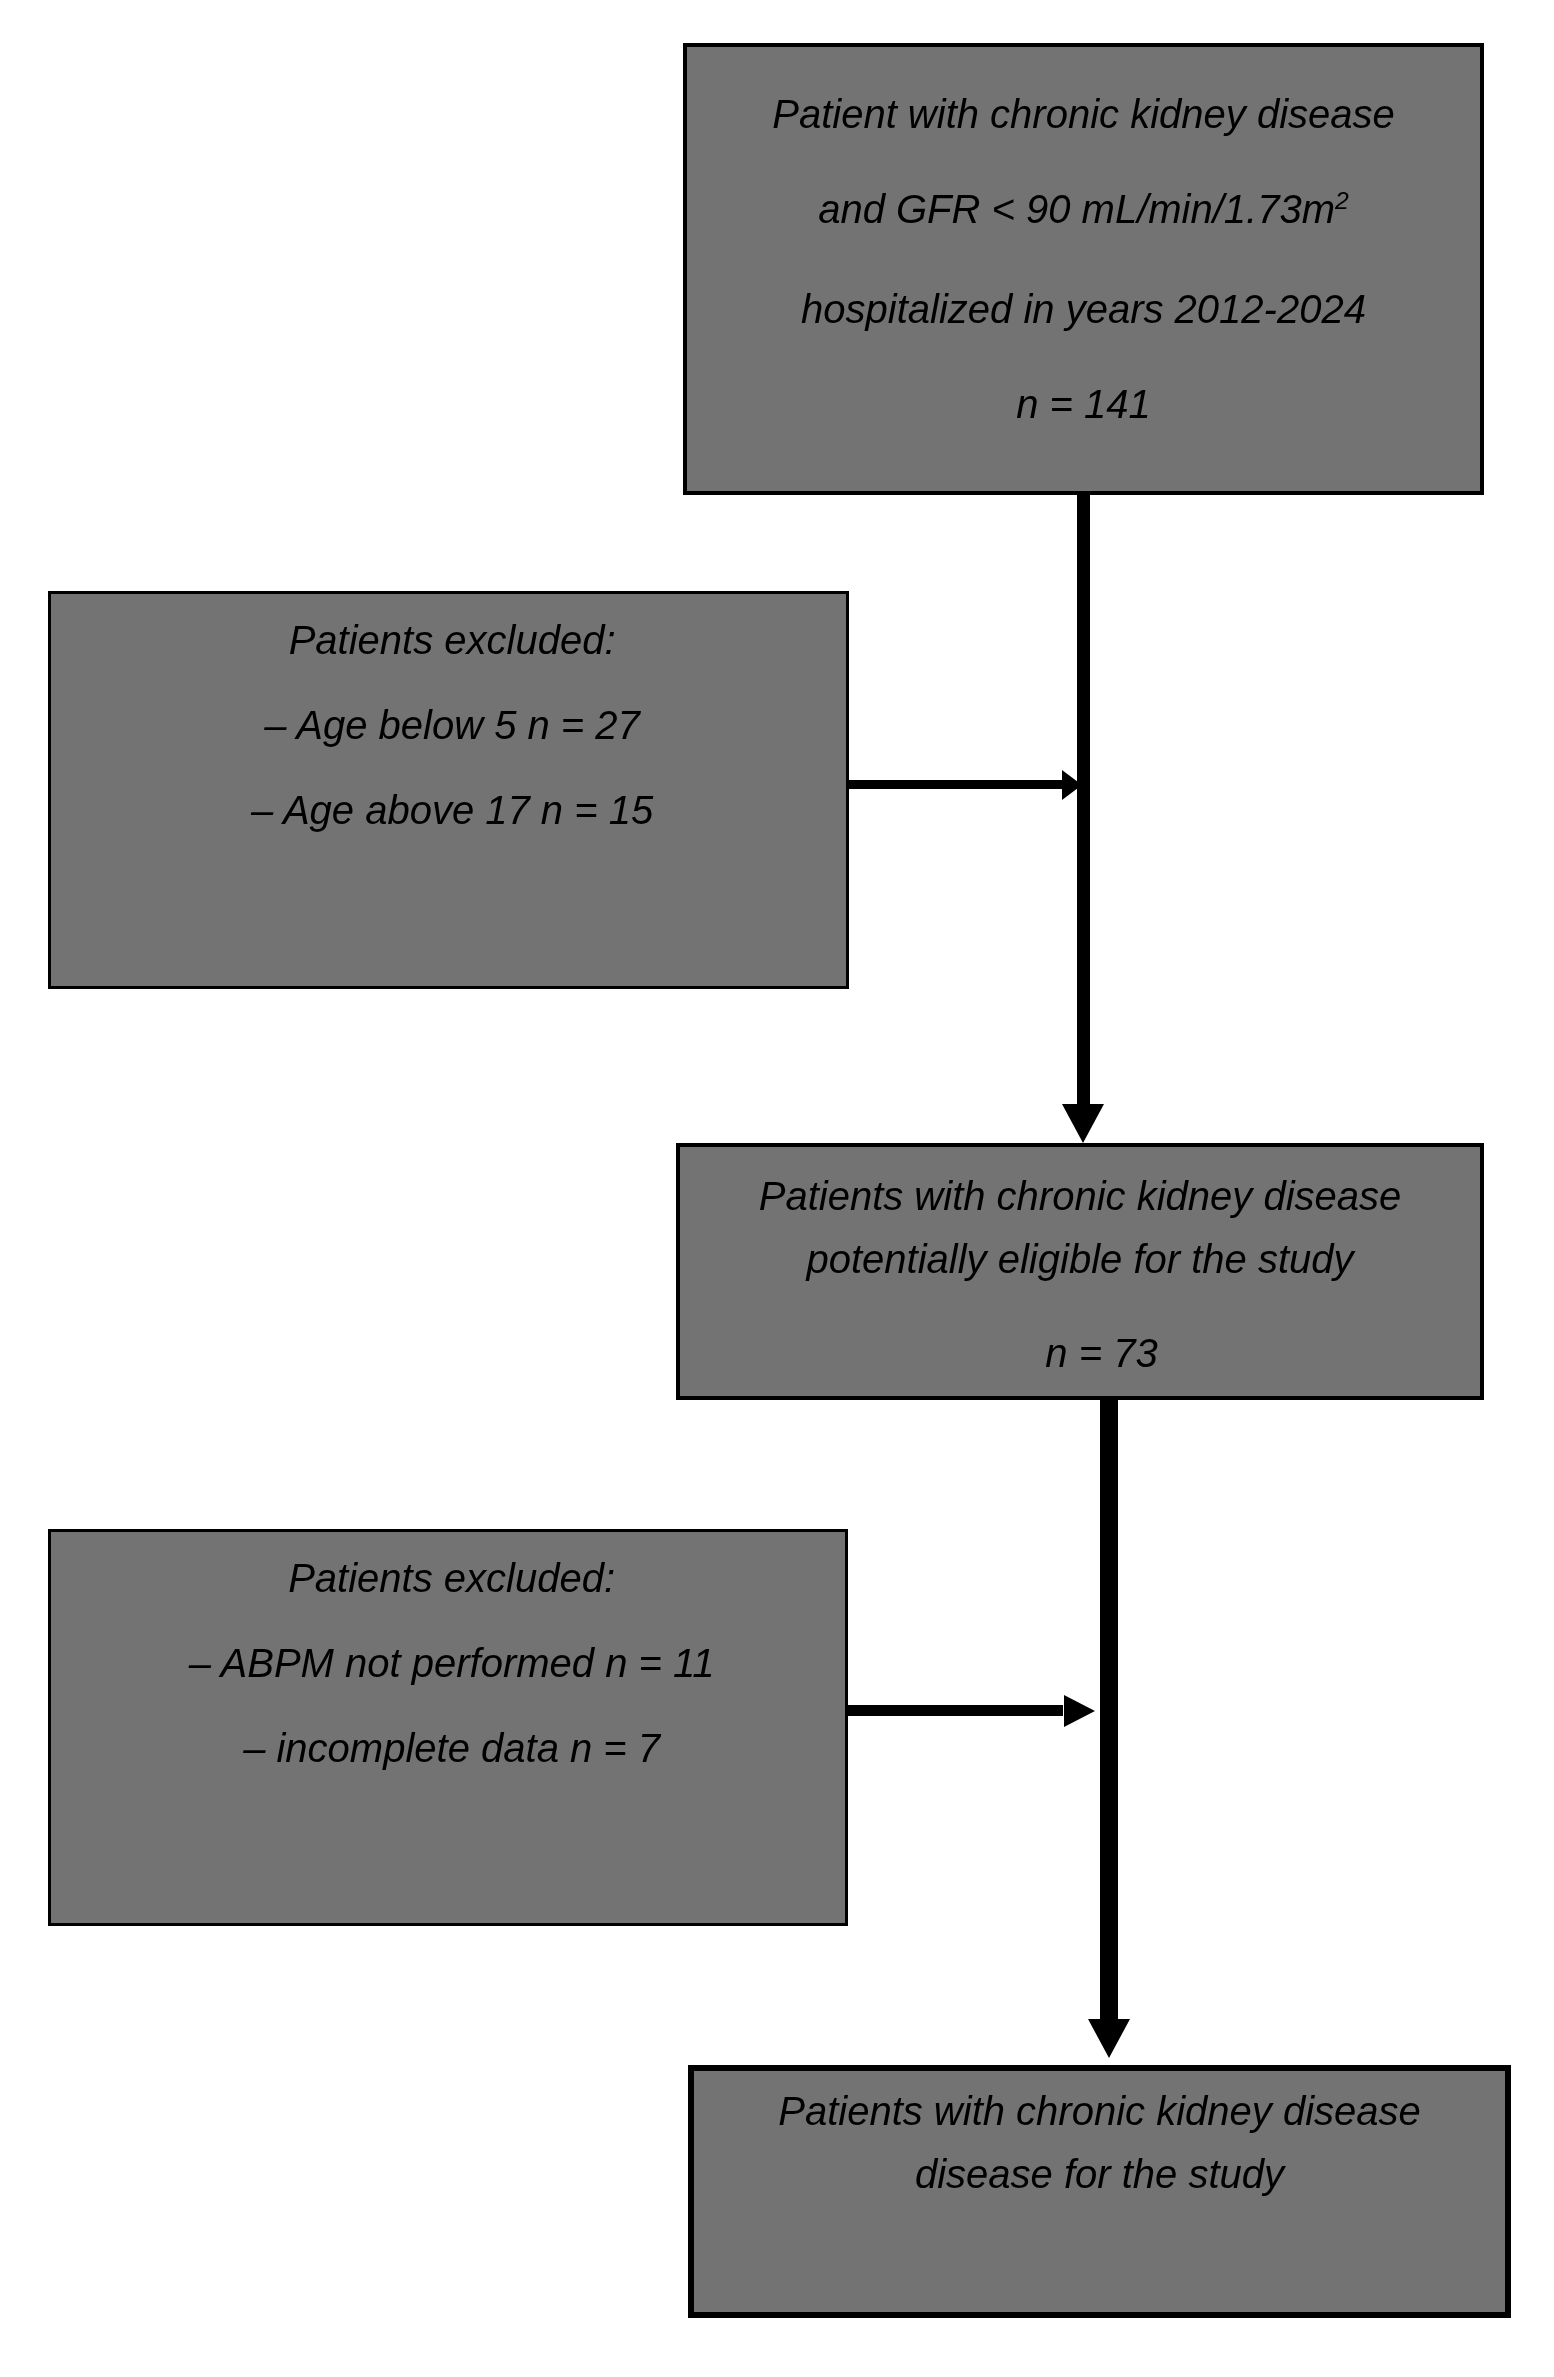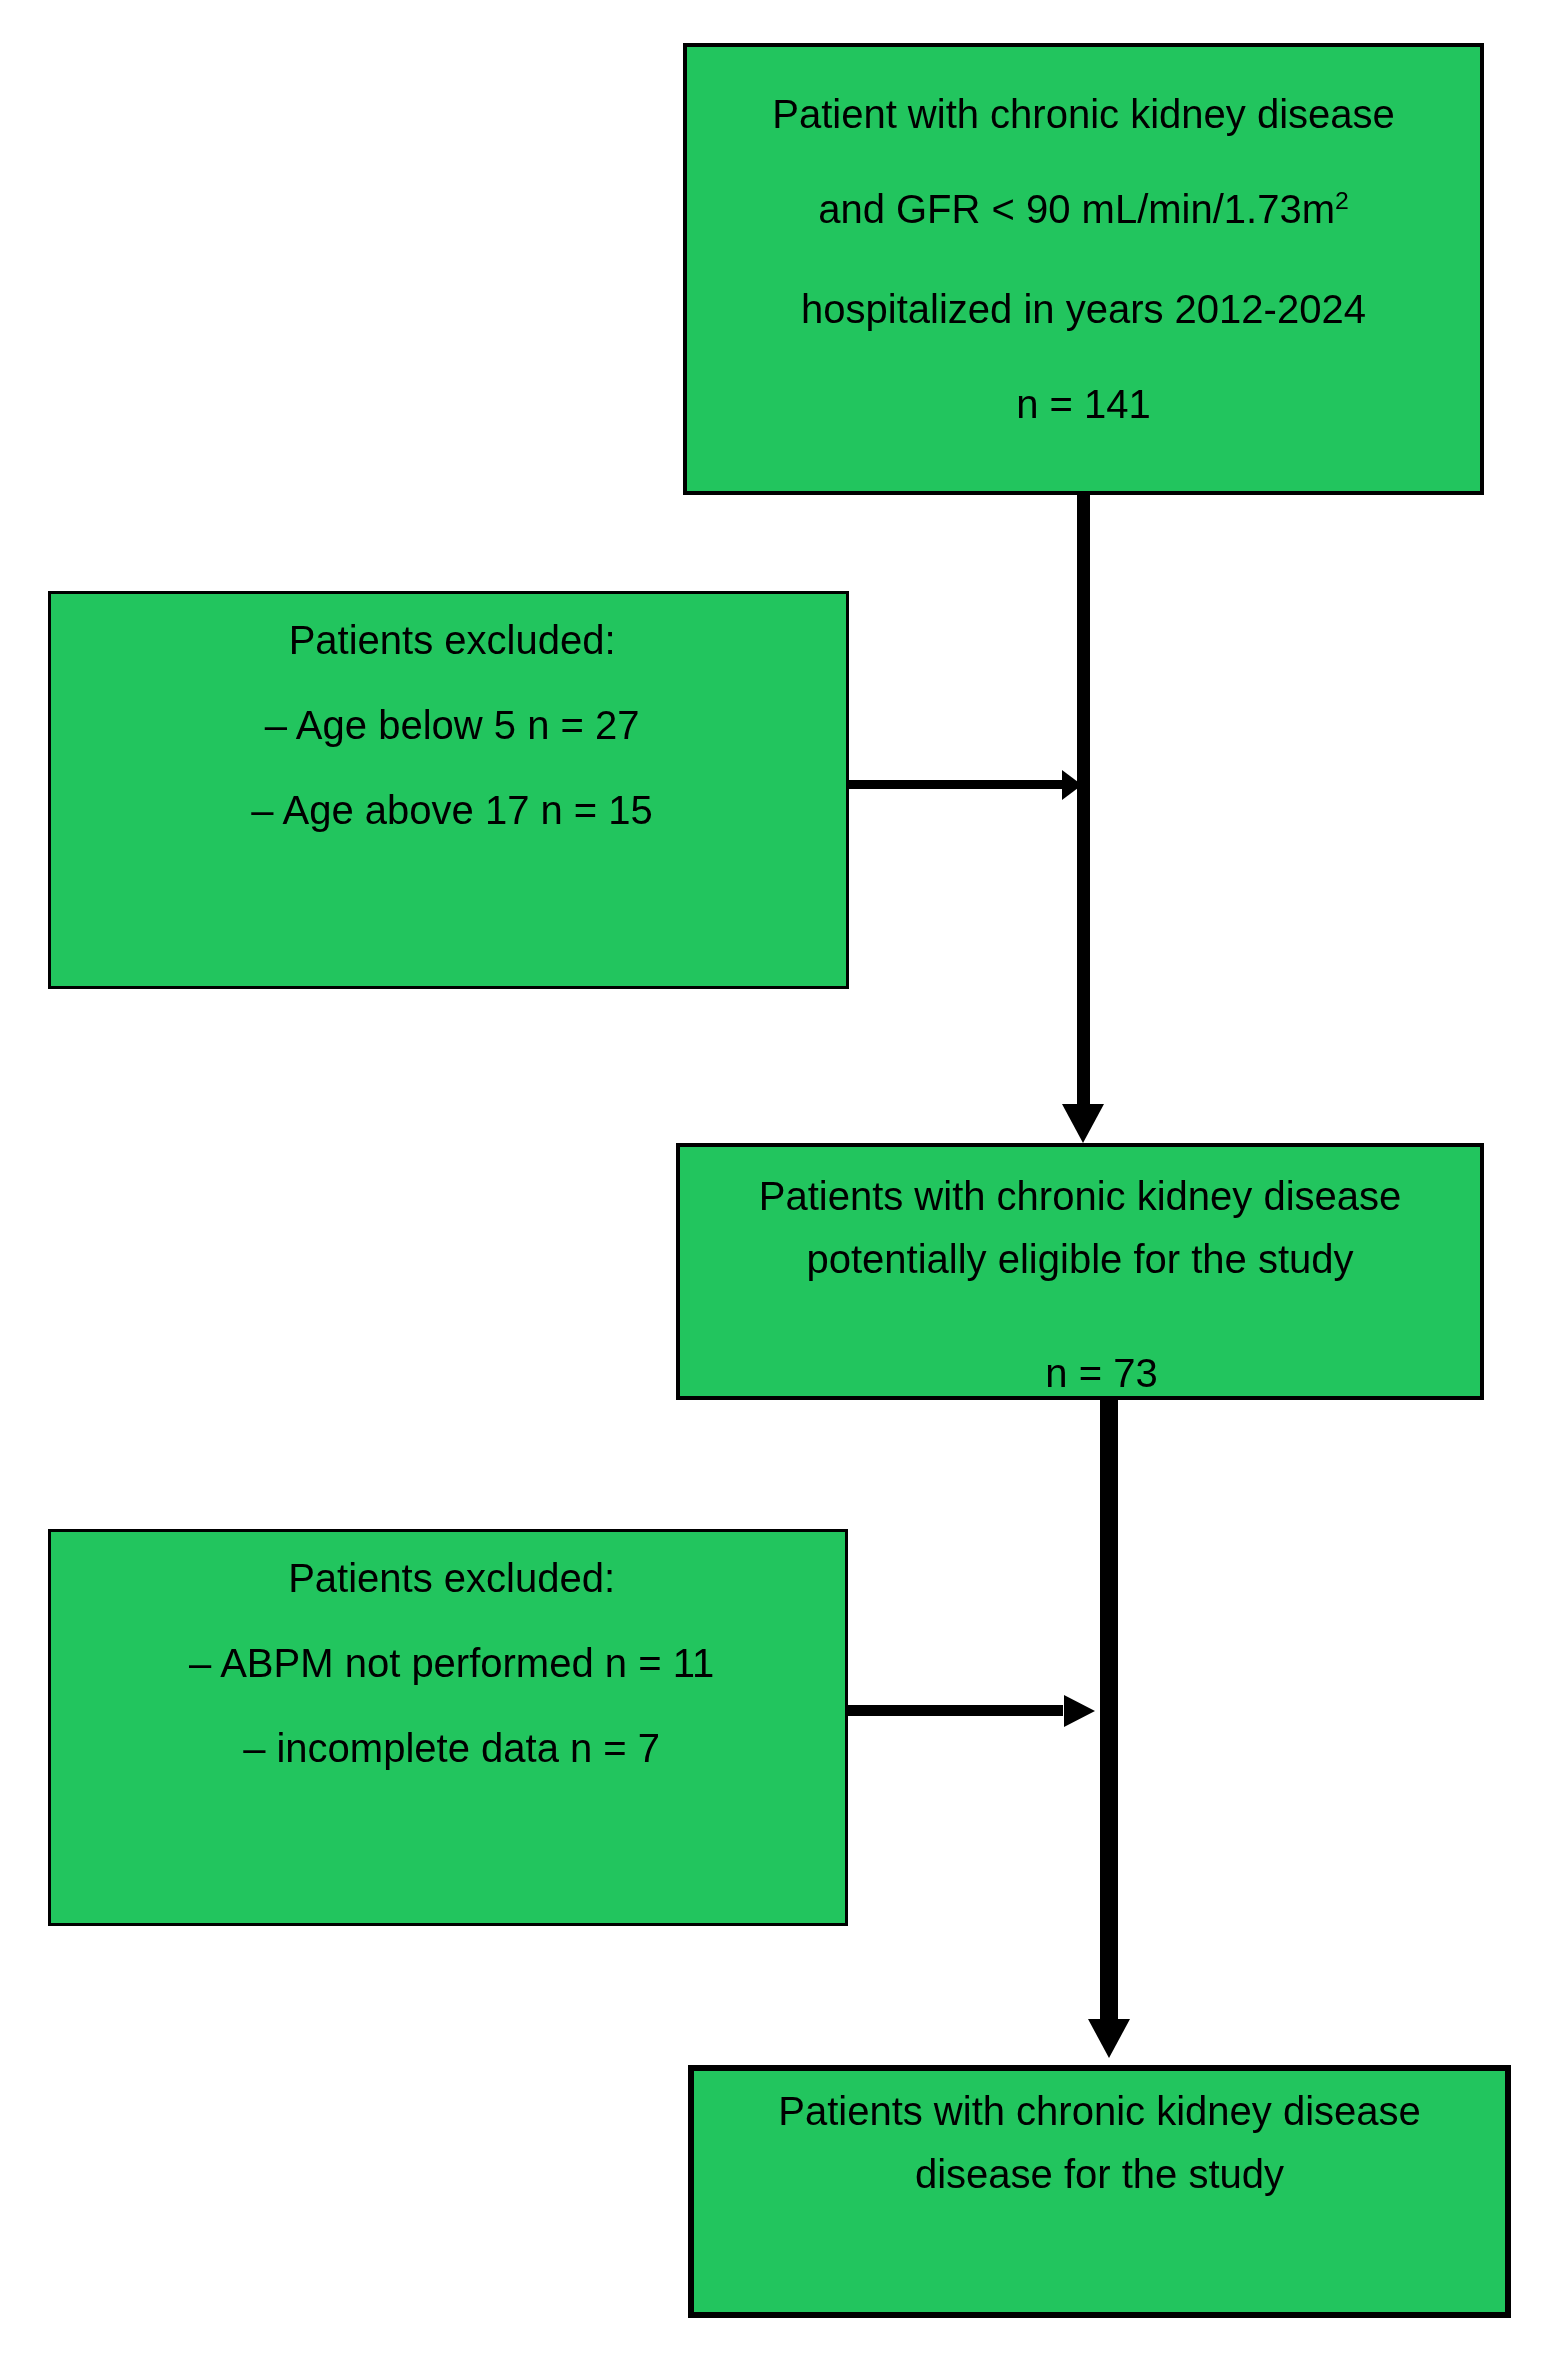--- a/index.html
+++ b/index.html
@@ -9,40 +9,41 @@
     height: 2377px;
     background: #ffffff;
     overflow: hidden;
     font-family: "Liberation Sans", sans-serif;
     color: #000000;
     font-size: 40px;
   }
   .box {
     position: absolute;
     box-sizing: border-box;
-    background: #22c55e;
+    background: #737373;
     border: 4.3px solid #000000;
+    font-style: italic;
   }
   .center-box { text-align: center; }
   .left-box  { text-align: center; }
 
   
   .top-box { left: 683px; top: 43px; width: 801px; height: 452px; padding-top: 20px; }
   .top-box .line { line-height: 95px; }
   .sup { font-size: 0.62em; position: relative; top: -0.55em; }
 
   
   .excl-box-1 { left: 48px; top: 591px;  width: 801px; height: 398px; border-width: 3.6px; padding: 3.6px 7.2px 0 14.4px; }
   .excl-box-2 { left: 48px; top: 1529px; width: 800px; height: 397px; border-width: 3.6px; padding: 3.6px 7.2px 0 14.4px; }
   .left-box .line { line-height: 85px; white-space: nowrap; }
 
   
   .mid-box { left: 676px; top: 1143px; width: 808px; height: 257px; padding-top: 18px; }
   .mid-box .line { line-height: 63px; }
-  .mid-box .count { margin-top: 59px; line-height: 47px; padding-left: 43px; }
+  .mid-box .count { margin-top: 39px; line-height: 47px; padding-left: 43px; }
 
   
   .bottom-box { left: 688px; top: 2065px; width: 823px; height: 253px; border-width: 6.5px; padding-top: 8.6px; }
   .bottom-box .line { line-height: 63px; }
   .bottom-box .count { margin-top: 29px; line-height: 50px; }
 
   
   .shaft { position: absolute; background: #000000; }
   .head  { position: absolute; width: 0; height: 0; }
 

